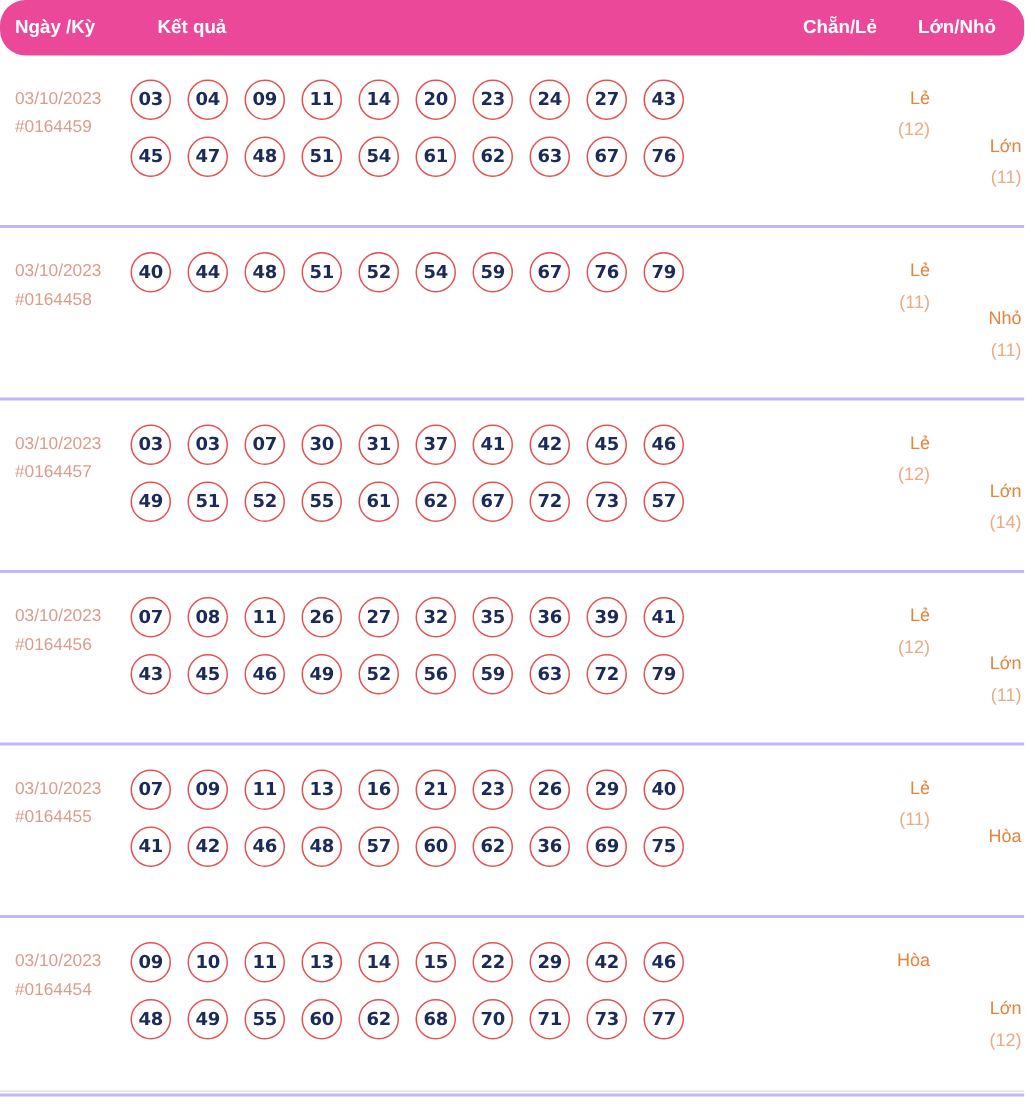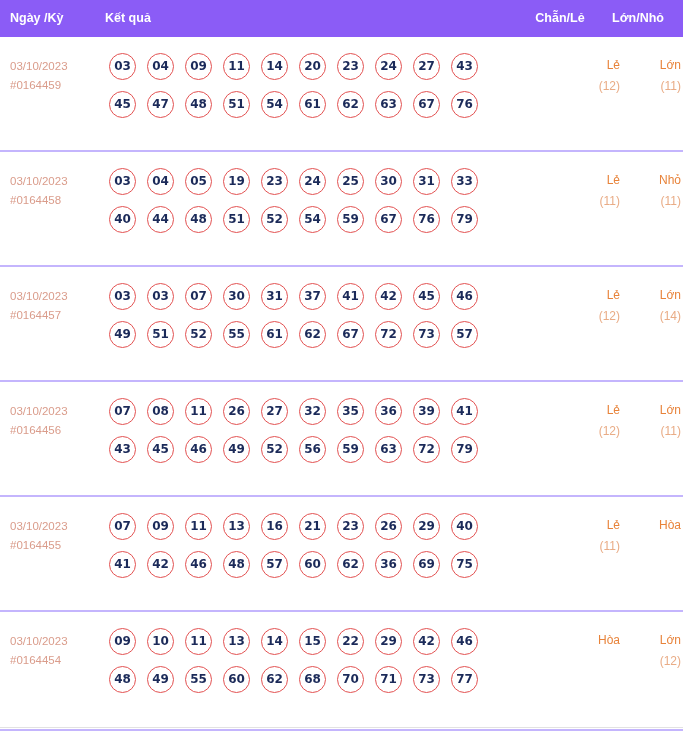--- a/index.html
+++ b/index.html
@@ -19,24 +19,25 @@
     position: relative;
     background: #ffffff;
     overflow: hidden;
     box-sizing: border-box;
   }
 
   
   .table-header {
     position: relative;
     height: 37px;
-    background: #8b5cf6;
+    background: #ec4899;
     color: #ffffff;
     font-weight: bold;
     font-size: 12.5px;
+    border-radius: 17px;
   }
   .table-header .th {
     position: absolute;
     top: 0;
     height: 37px;
     line-height: 37px;
     white-space: nowrap;
   }
   .th-date   { left: 10px; }
   .th-result { left: 105px; }
@@ -65,21 +66,21 @@
   }
   .row-date .date-line,
   .row-date .id-line {
     display: block;
     white-space: nowrap;
   }
 
   
   .balls-area {
     position: absolute;
-    left: 109px;
+    left: 87px;
     top: 16px;
   }
   .ball-line {
     height: 38px;
     white-space: nowrap;
     font-size: 0;
   }
   .ball {
     display: inline-block;
     width: 27px;
@@ -113,21 +114,21 @@
     white-space: nowrap;
   }
   .verdict .verdict-count {
     display: block;
     color: #E9AC86;
     white-space: nowrap;
   }
   .verdict .verdict-count:empty { display: none; }
 
   .verdict-oddeven  { left: 500px; width: 120px; }
-  .verdict-bigsmall { left: 595px; width: 86px; }
+  .verdict-bigsmall { left: 595px; width: 86px; margin-top: 32px; }
 
   .table-footer-rule {
     position: absolute;
     left: 0;
     right: 0;
     bottom: 12px;
     border-top: 1px solid #e2e2e2;
   }
 </style>
 </head>
@@ -160,21 +161,20 @@
           <span class="verdict-label">Lớn</span>
           <span class="verdict-count">(11)</span>
         </div>
       </div>
       <div class="result-row">
         <div class="row-date">
           <span class="date-line">03/10/2023</span>
           <span class="id-line">#0164458</span>
         </div>
         <div class="balls-area">
-          <div class="ball-line"><span class="ball">03</span><span class="ball">04</span><span class="ball">05</span><span class="ball">19</span><span class="ball">23</span><span class="ball">24</span><span class="ball">25</span><span class="ball">30</span><span class="ball">31</span><span class="ball">33</span></div>
           <div class="ball-line"><span class="ball">40</span><span class="ball">44</span><span class="ball">48</span><span class="ball">51</span><span class="ball">52</span><span class="ball">54</span><span class="ball">59</span><span class="ball">67</span><span class="ball">76</span><span class="ball">79</span></div>
         </div>
         <div class="verdict verdict-oddeven">
           <span class="verdict-label">Lẻ</span>
           <span class="verdict-count">(11)</span>
         </div>
         <div class="verdict verdict-bigsmall">
           <span class="verdict-label">Nhỏ</span>
           <span class="verdict-count">(11)</span>
         </div>

